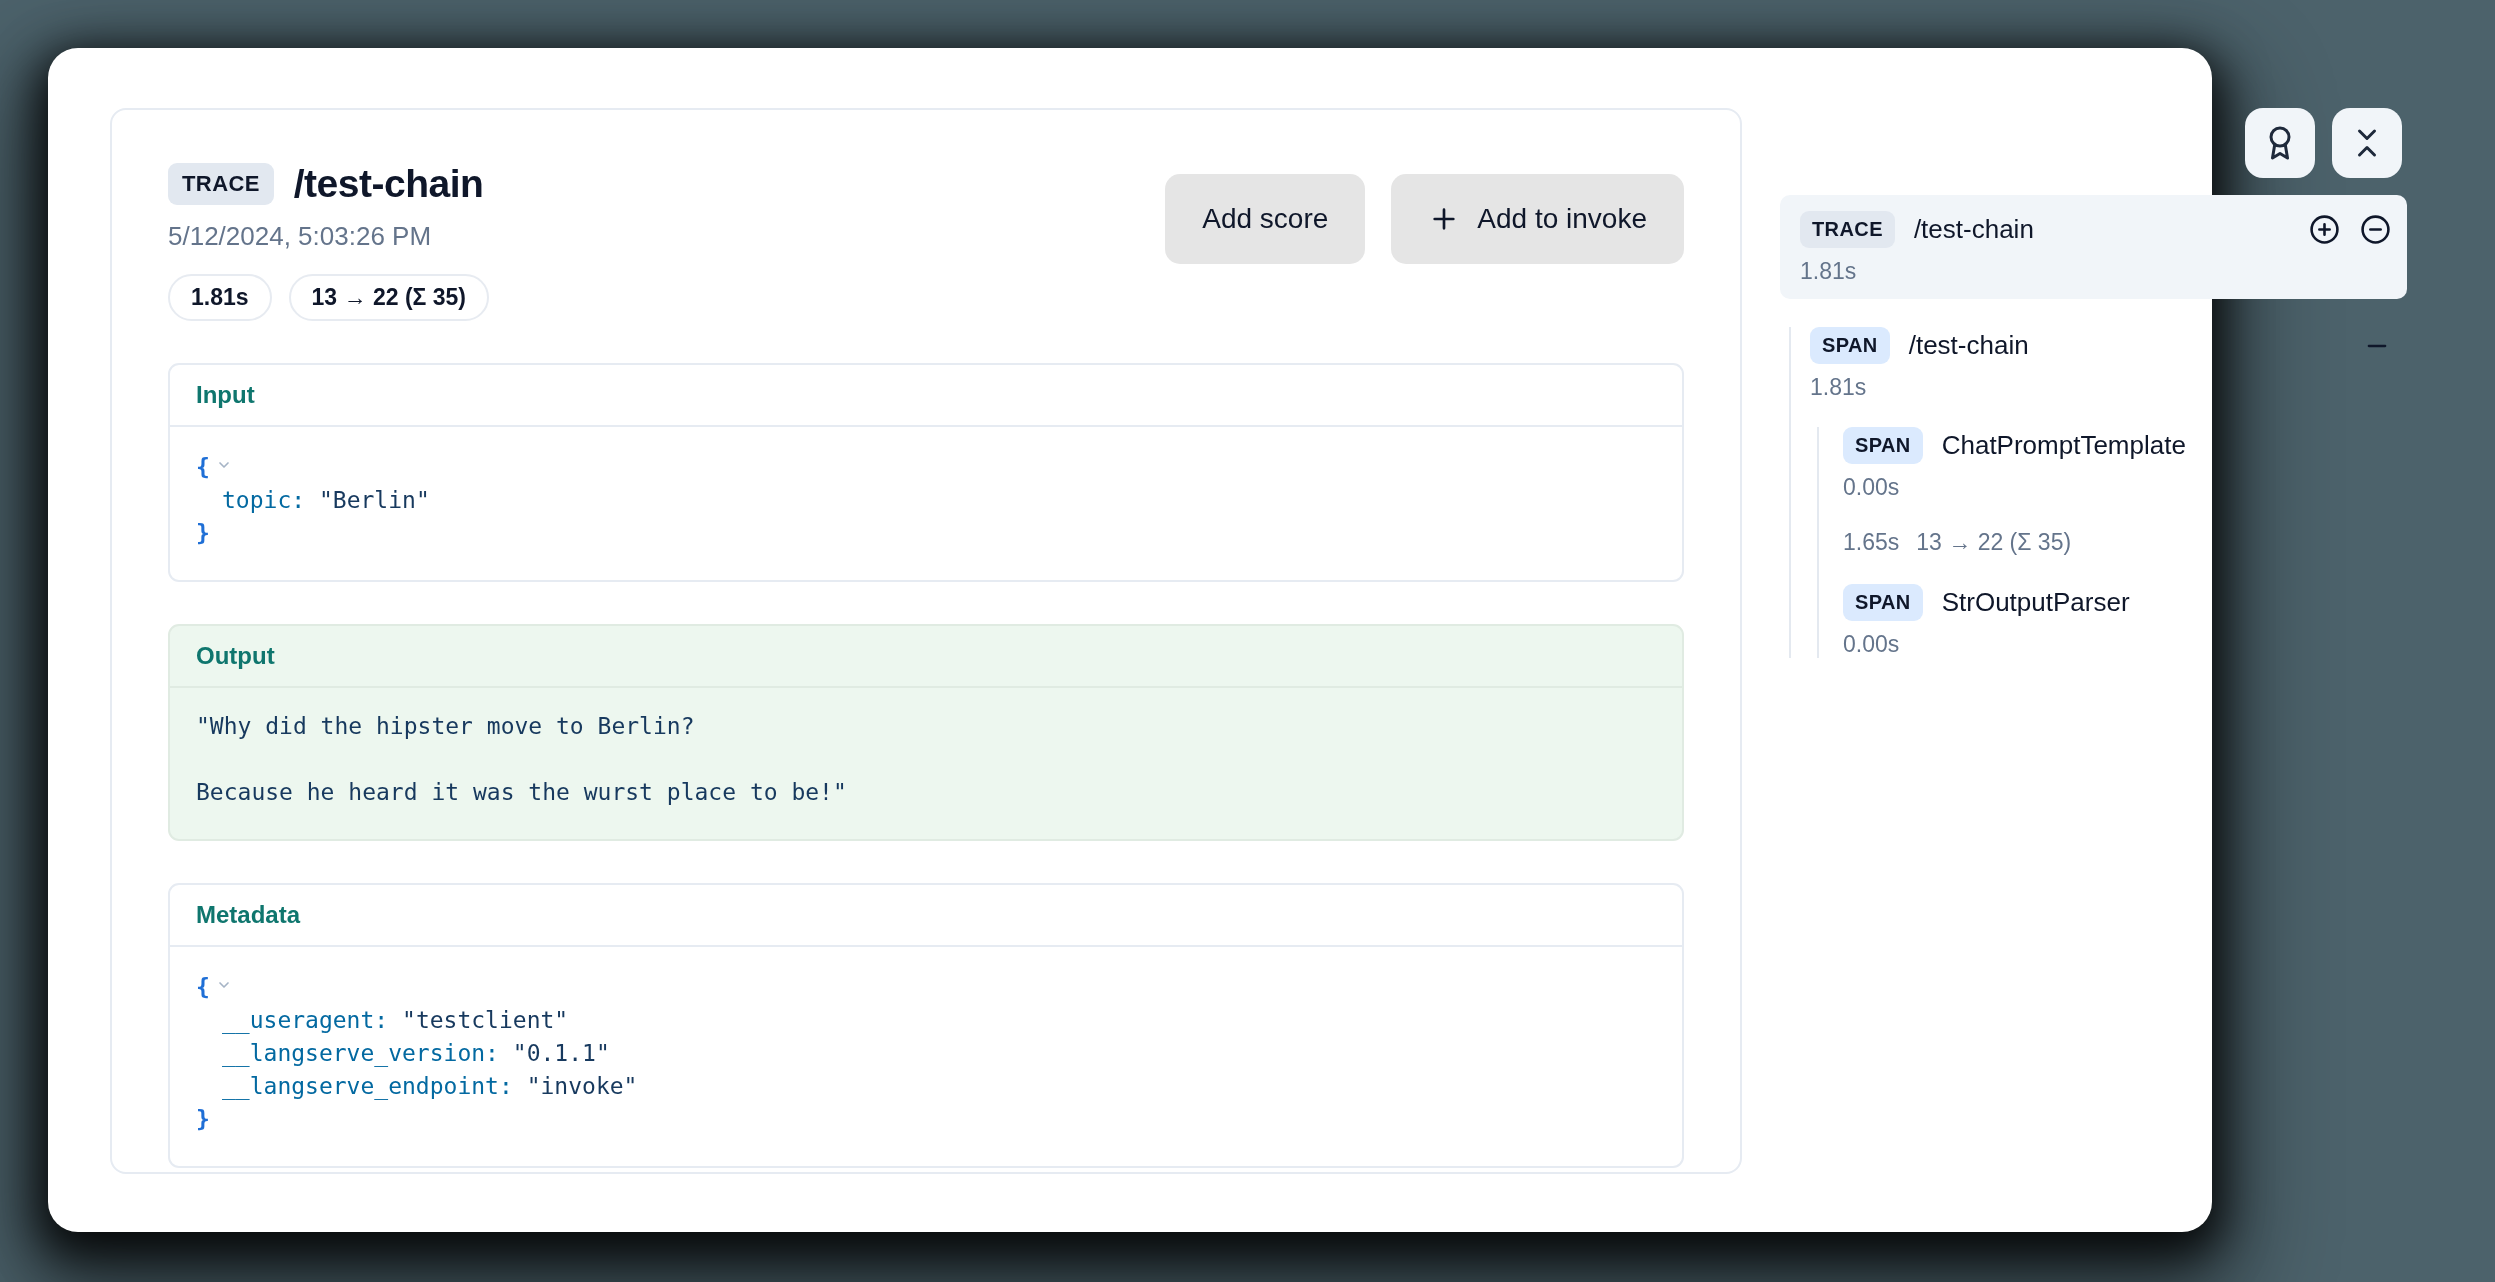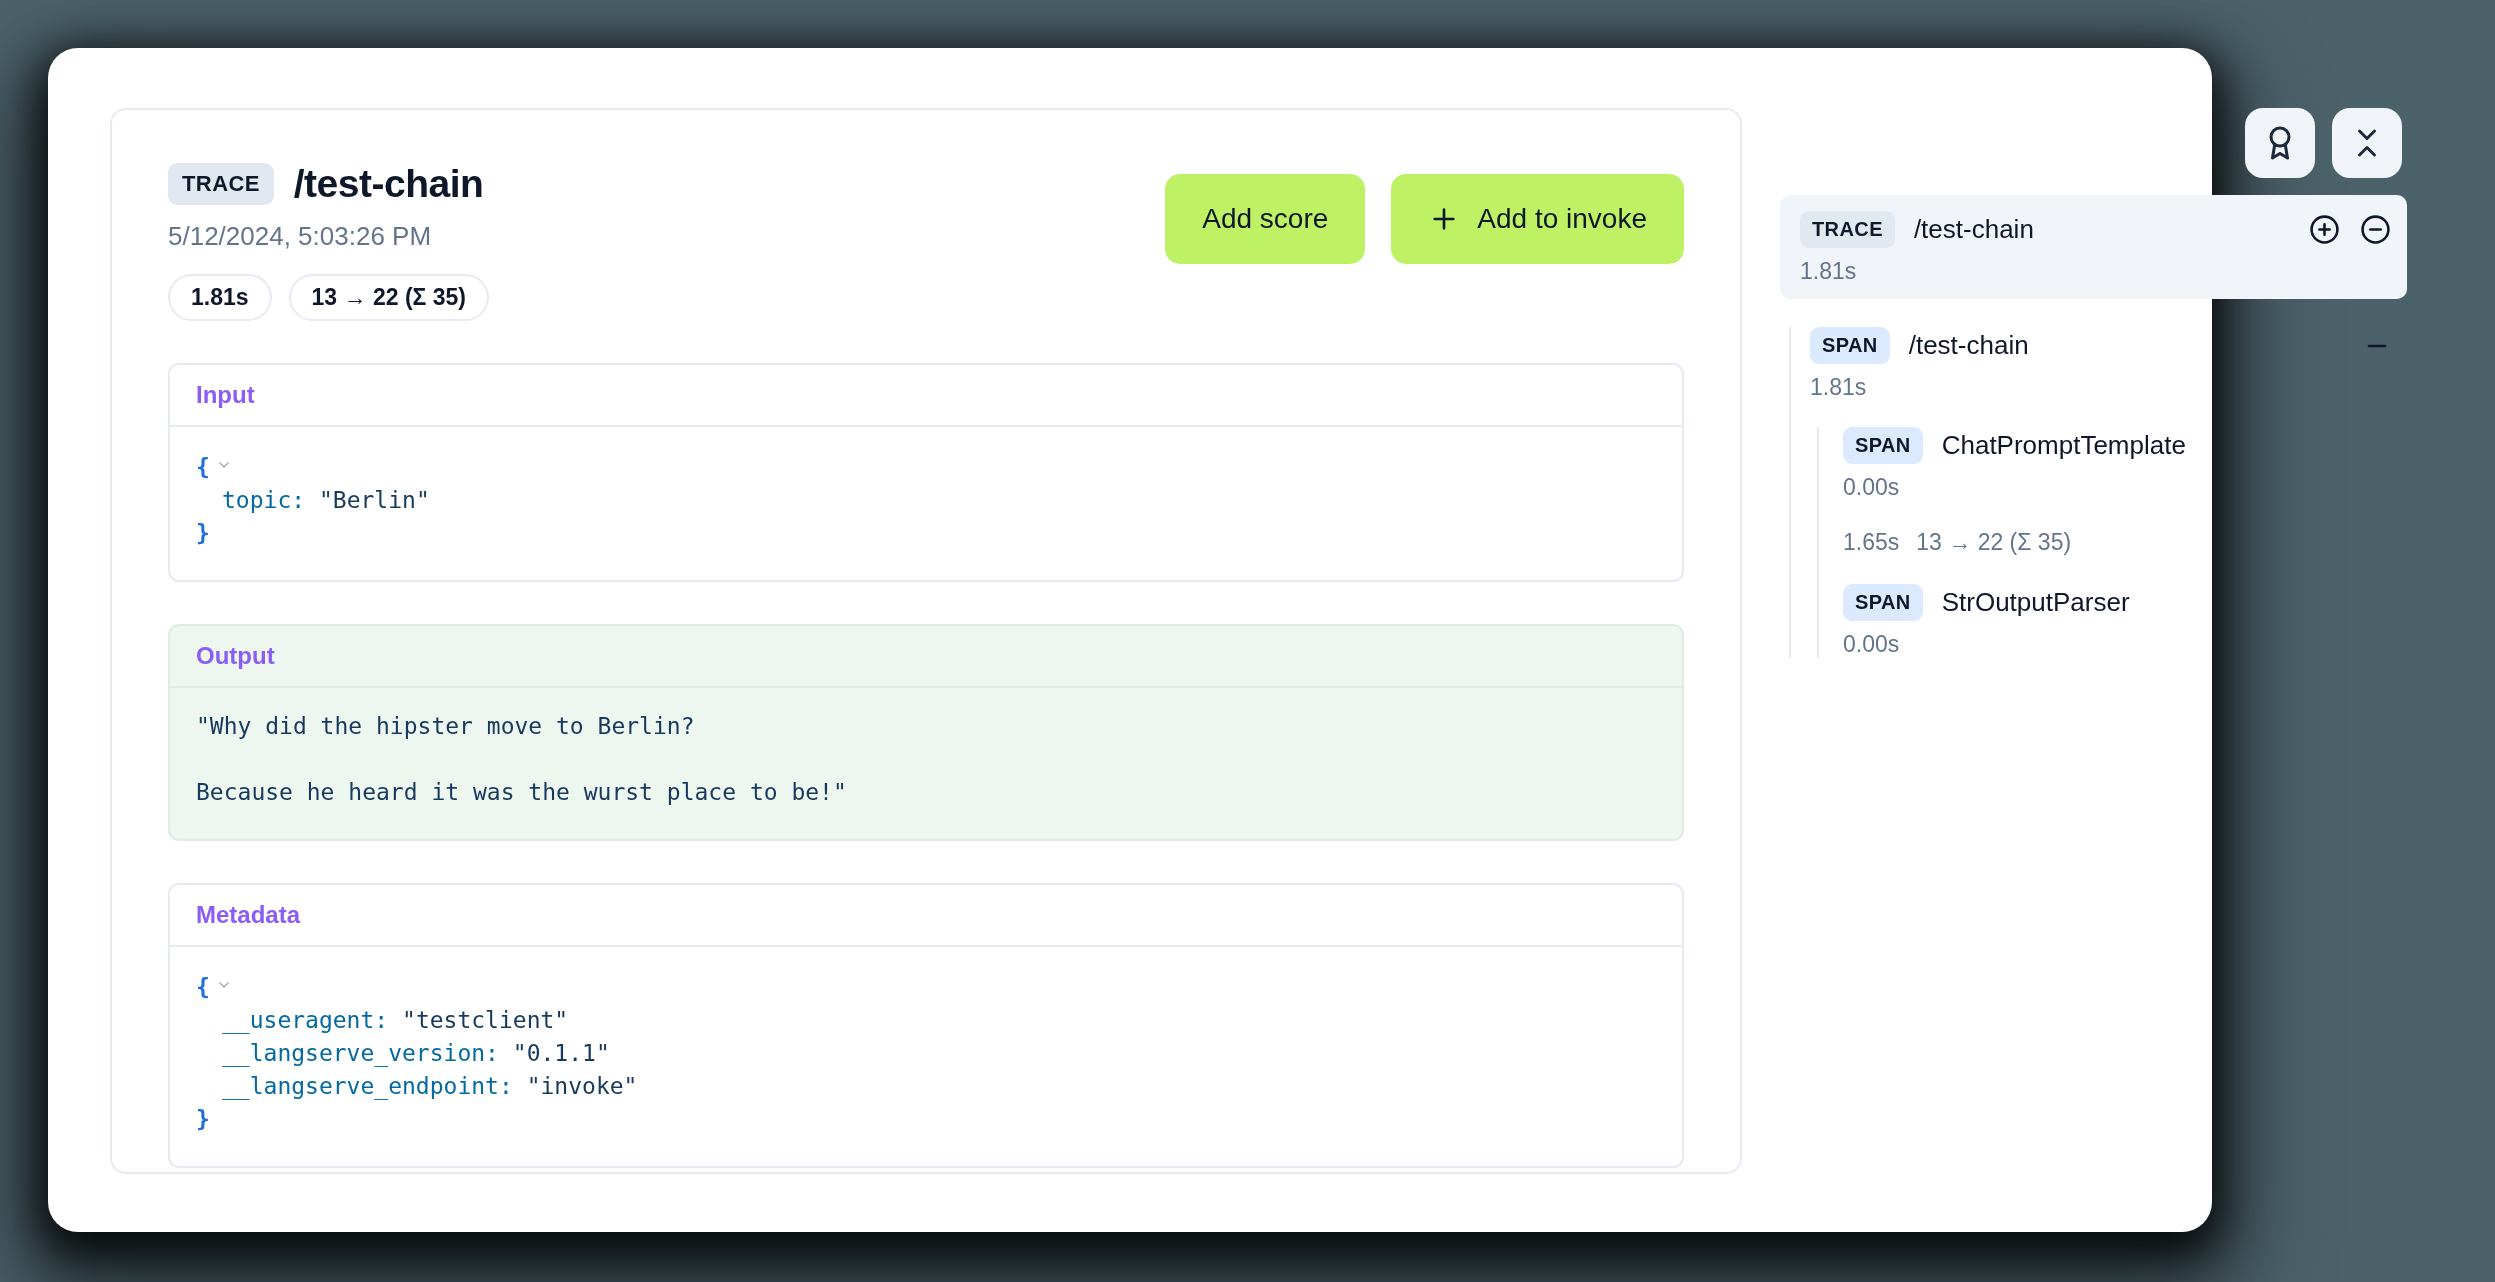--- a/index.html
+++ b/index.html
@@ -37,31 +37,31 @@
   .timestamp { margin-top:15px; font-size:26px; color:#64748b; }
   .pill-row { margin-top:22px; display:flex; gap:17px; }
   .pill {
     display:inline-flex; align-items:center; height:47px; padding:0 21px;
     border:2px solid #e7ebf1; border-radius:999px; background:#fff;
     font-size:23px; font-weight:700; color:#0f172a; white-space:nowrap;
   }
   .header-buttons { display:flex; gap:26px; margin-top:12px; }
   .btn {
     display:inline-flex; align-items:center; justify-content:center; gap:17px;
-    height:90px; padding:0 37px; background:#bef264; border:none;
+    height:90px; padding:0 37px; background:#e5e5e5; border:none;
     border-radius:15px; font-family:inherit; font-size:28px; font-weight:500;
     color:#0f172a; cursor:pointer; white-space:nowrap;
   }
   .btn svg { display:block; }
 
   
   .panel { border:2px solid #e6ebf2; border-radius:11px; margin-top:42px; background:#fff; }
   .panel:first-of-type { margin-top:54px; }
   .panel-header {
-    padding:16px 26px; font-size:24px; font-weight:600; color:#8b5cf6;
+    padding:16px 26px; font-size:24px; font-weight:600; color:#0f766e;
     border-bottom:2px solid #e6ebf2;
   }
   .panel-body { padding:22px 26px 30px; }
   .panel.output { background:#edf7ef; border-color:#e0ebe2; }
   .panel.output .panel-header { border-bottom-color:#e0ebe2; }
 
   .mono, .panel-body { font-family:"DejaVu Sans Mono", monospace; font-size:23px; line-height:33px; }
   .json-brace { color:#1f6fd6; font-weight:600; }
   .json-key   { color:#0369a1; }
   .json-val   { color:#17395e; }

